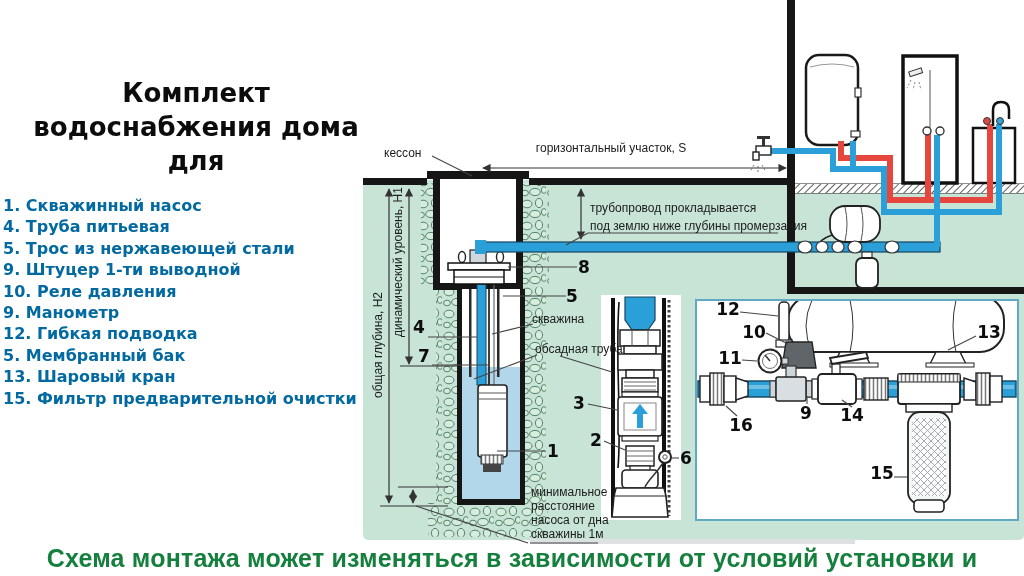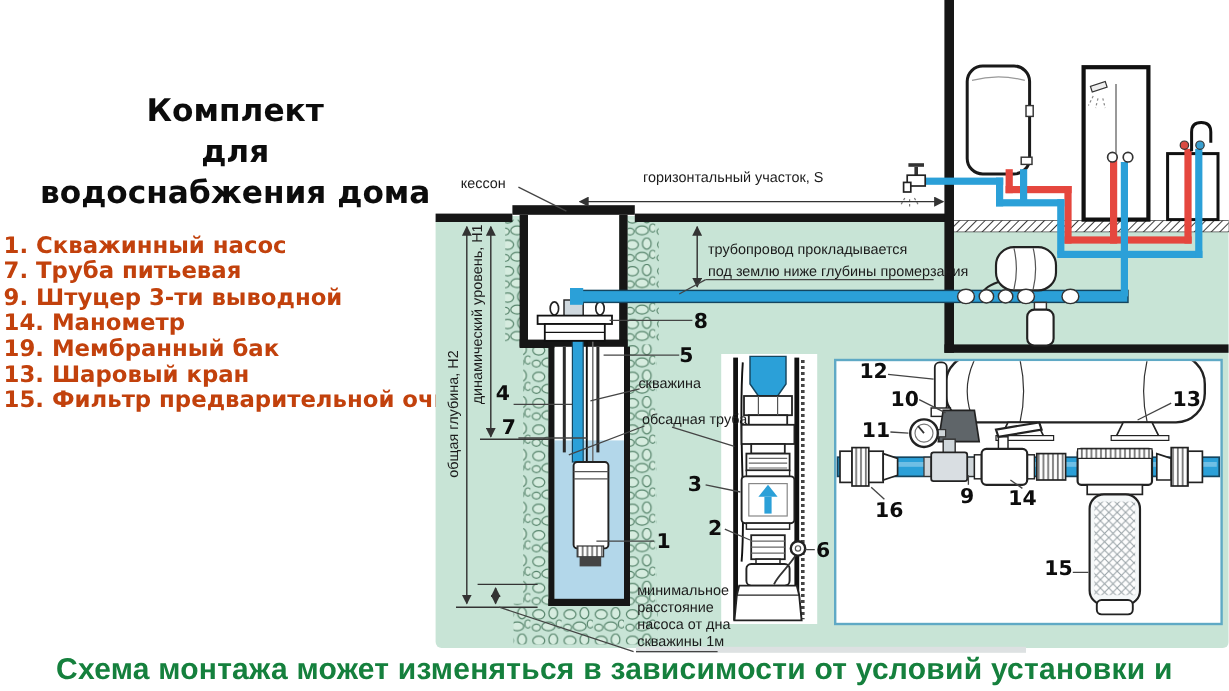--- a/index.html
+++ b/index.html
@@ -2,44 +2,47 @@
 <html><head>
 <meta charset="utf-8">
 <style>
   html,body{margin:0;padding:0;}
   body{width:1024px;height:576px;position:relative;background:#ffffff;overflow:hidden;
        font-family:"Liberation Sans",sans-serif;}
   .left-col{position:absolute;left:0;top:0;width:392px;}
   .title{margin-top:76px;text-align:center;font-family:"DejaVu Sans",sans-serif;
          font-weight:bold;font-size:26px;line-height:34px;color:#0c0c0c;}
   .parts{margin-top:17px;padding-left:3px;font-family:"DejaVu Sans",sans-serif;
-         font-weight:bold;font-size:19px;line-height:21.4px;color:#c2410c;white-space:nowrap;}
+         font-weight:bold;font-size:16px;line-height:21.4px;color:#0369a1;white-space:nowrap;}
   .caption{position:absolute;left:0;right:0;top:544px;text-align:center;
            font-family:"Liberation Sans",sans-serif;font-weight:bold;font-size:25px;
            color:#15803d;letter-spacing:0.2px;}
   svg{position:absolute;left:0;top:0;}
   svg text{font-family:"Liberation Sans",sans-serif;font-size:12px;fill:#1c1c1c;}
   svg text.num{font-family:"DejaVu Sans",sans-serif;font-weight:bold;font-size:17px;fill:#0d0d0d;}
   svg text.vert{font-size:12px;}
 </style>
 </head>
 <body>
 
 <div class="left-col">
   <div class="title">
     <div>Комплект</div>
+    <div>водоснабжения дома</div>
     <div>для</div>
-    <div>водоснабжения дома</div>
   </div>
   <div class="parts">
     <div>1. Скважинный насос</div>
-    <div>7. Труба питьевая</div>
-    <div>9. Штуцер 3-ти выводной</div>
-    <div>14. Манометр</div>
-    <div>19. Мембранный бак</div>
+    <div>4. Труба питьевая</div>
+    <div>5. Трос из нержавеющей стали</div>
+    <div>9. Штуцер 1-ти выводной</div>
+    <div>10. Реле давления</div>
+    <div>9. Манометр</div>
+    <div>12. Гибкая подводка</div>
+    <div>5. Мембранный бак</div>
     <div>13. Шаровый кран</div>
     <div>15. Фильтр предварительной очистки</div>
   </div>
 </div>
 
 <svg width="1024" height="576" viewBox="0 0 1024 576">
   <defs>
     <marker id="arr" viewBox="0 0 10 10" refX="9" refY="5" markerWidth="7" markerHeight="7" orient="auto-start-reverse">
       <path d="M0,0L10,5L0,10z" fill="#333"></path>
     </marker>

